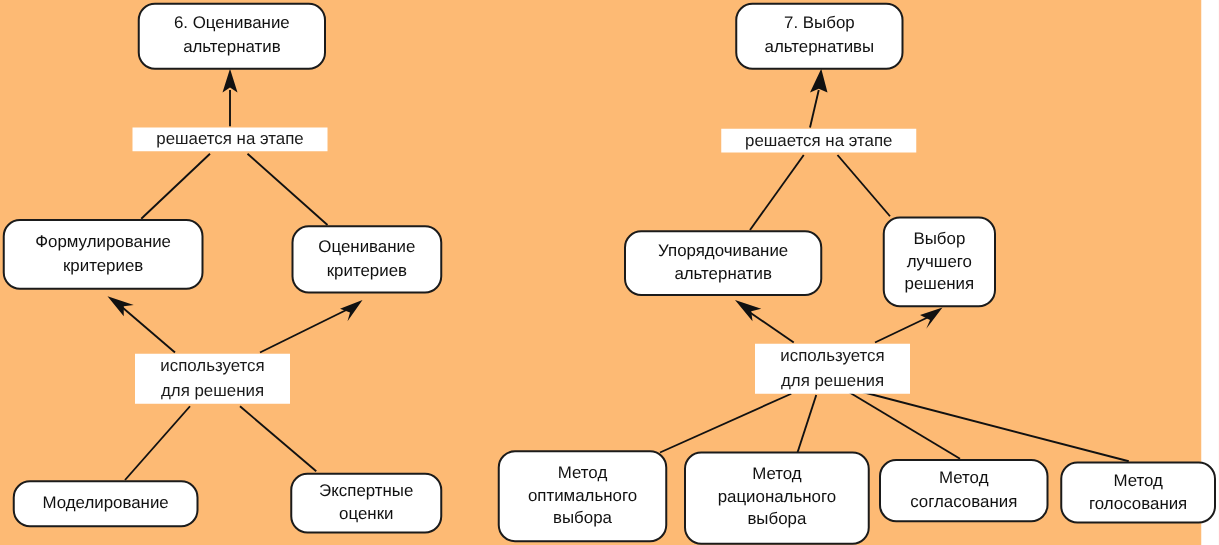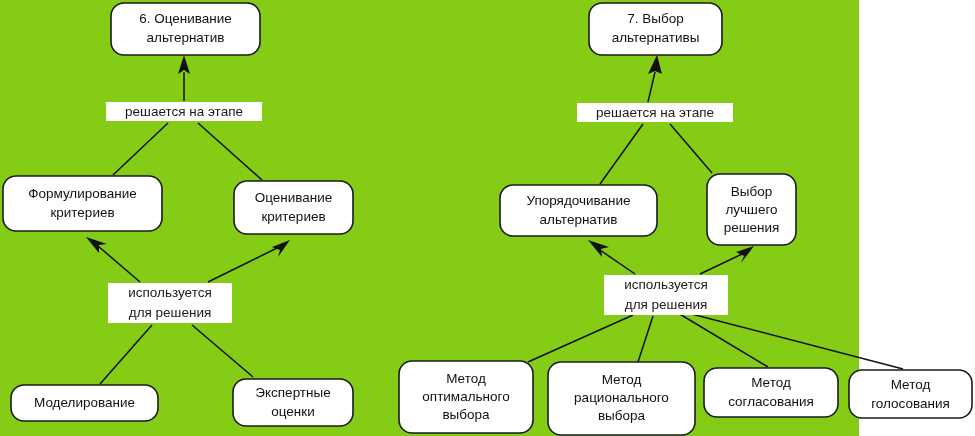--- a/index.html
+++ b/index.html
@@ -8,23 +8,23 @@
     background: #ffffff;
   }
   body {
     width: 975px;
     height: 436px;
     font-family: "Liberation Sans", sans-serif;
     overflow: hidden;
   }
   #diagram-root {
     position: relative;
-    width: 859px;
+    width: 961px;
     height: 436px;
-    background: #84cc16;
+    background: #fdba74;
   }
   svg#diagram-svg {
     position: absolute;
     left: 0;
     top: 0;
     width: 975px;
     height: 436px;
   }
   .node-box {
     fill: #ffffff;

